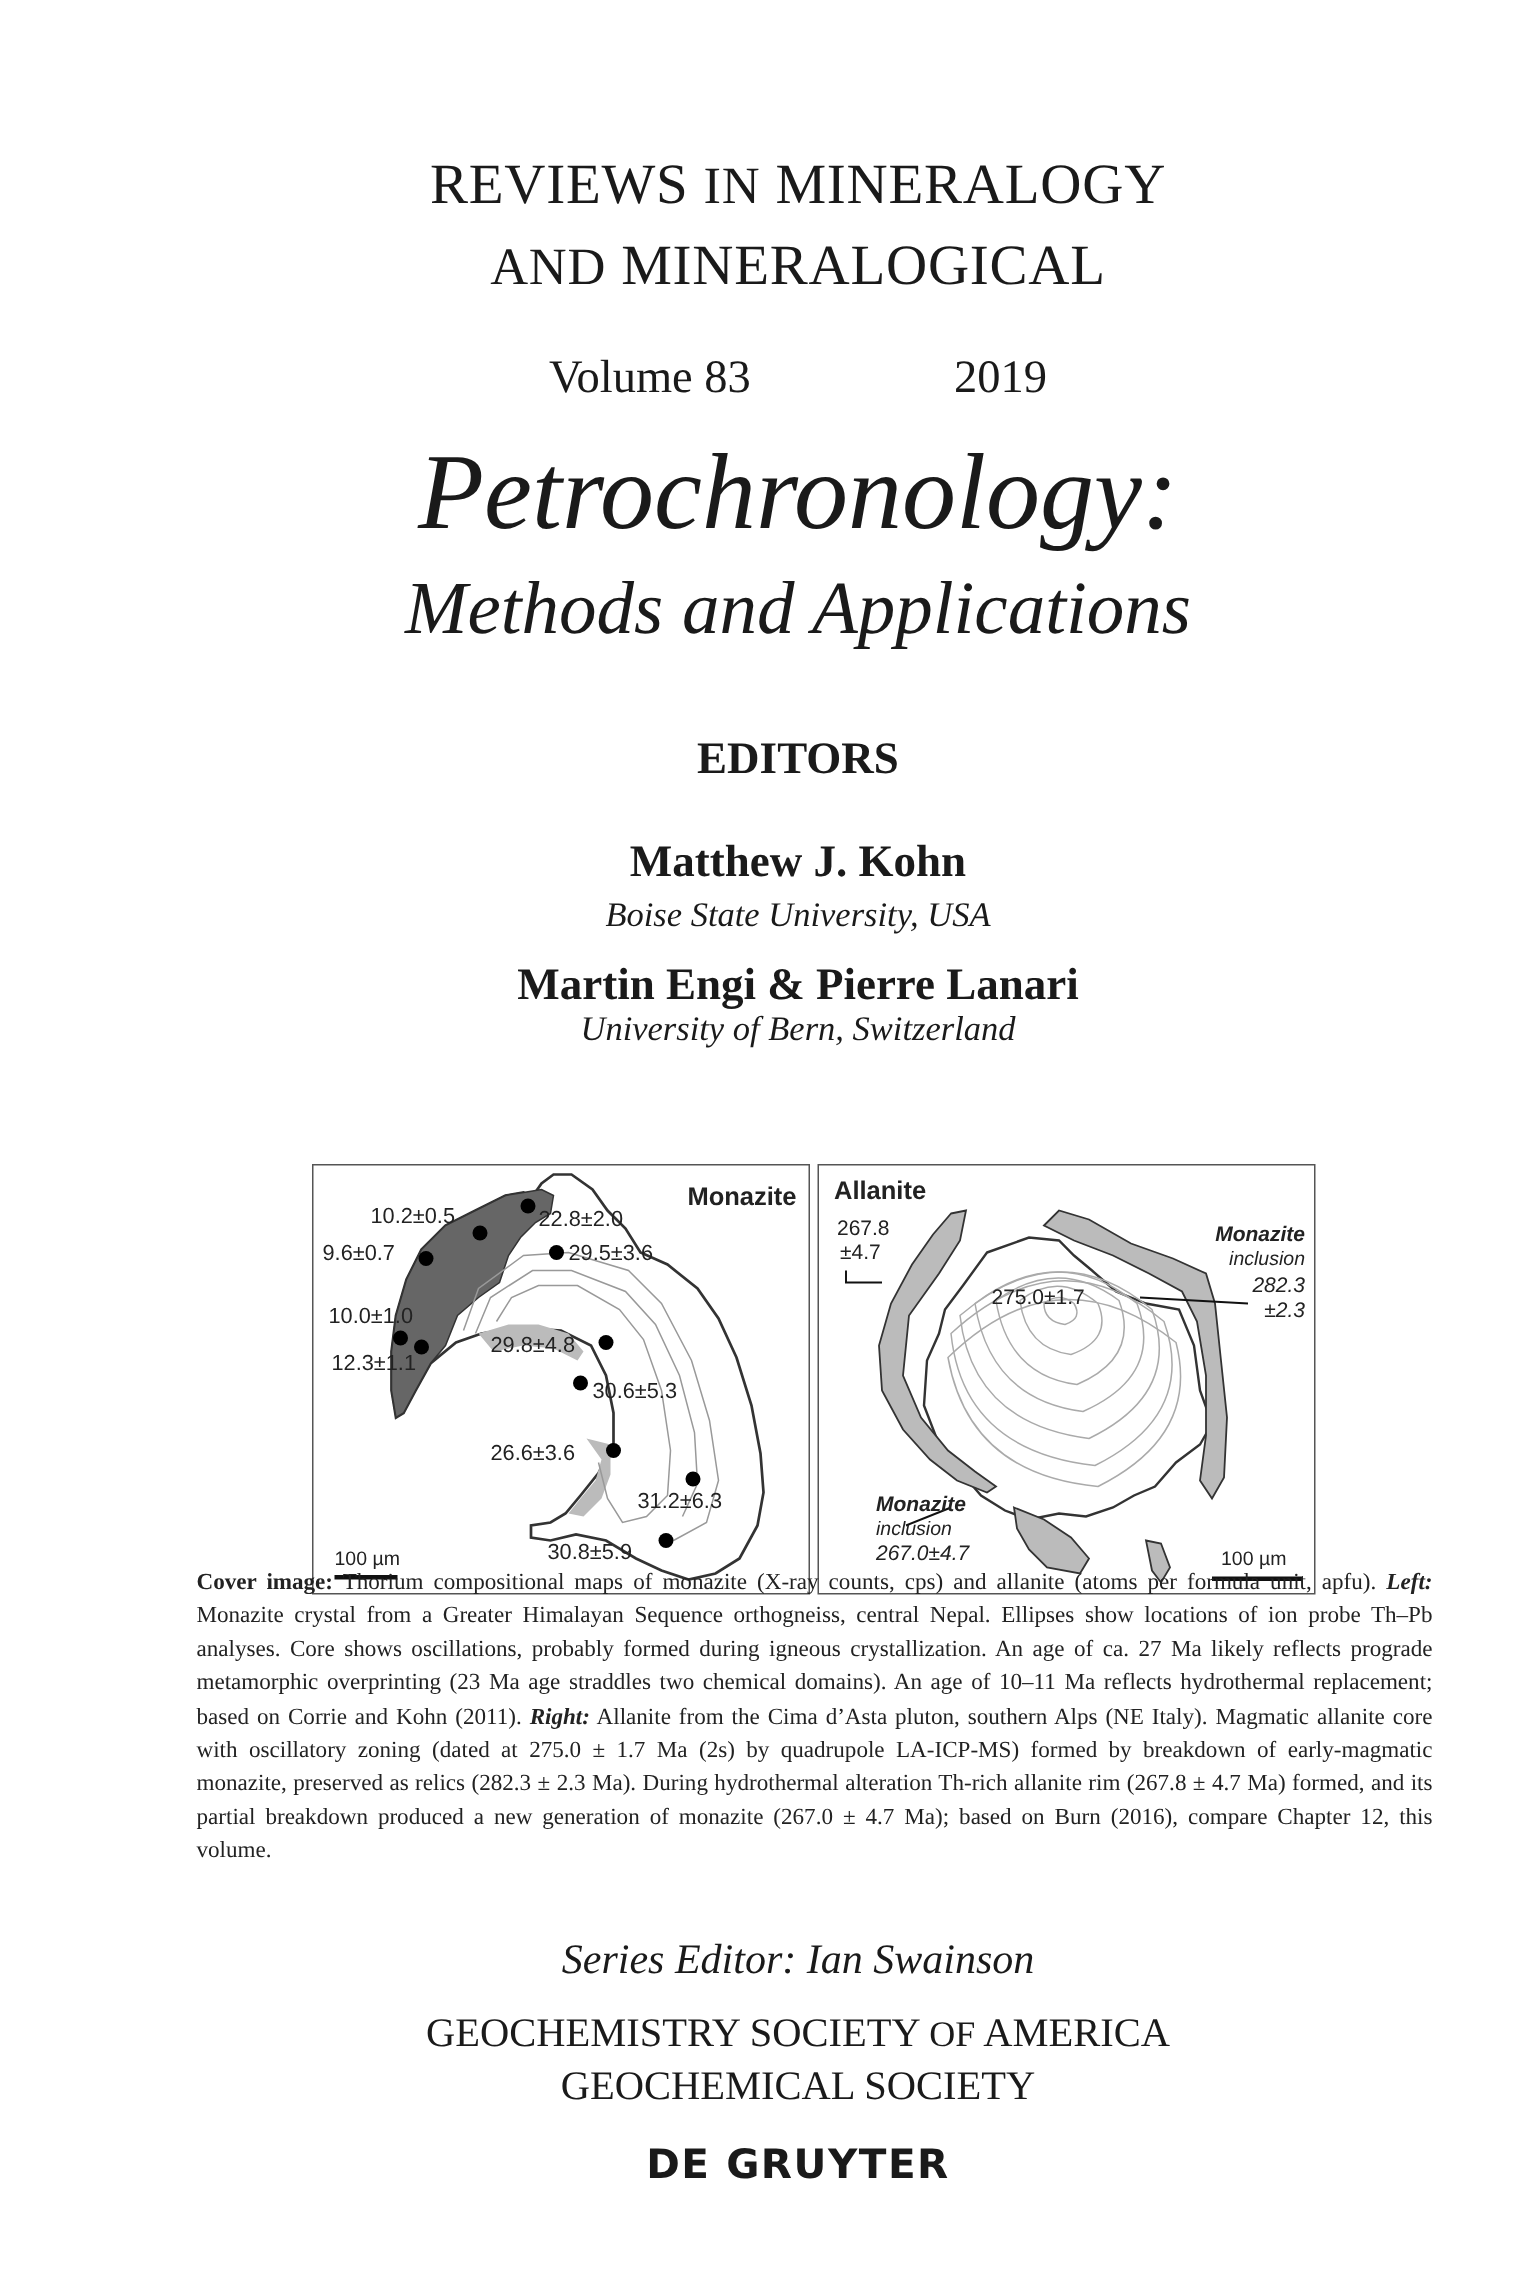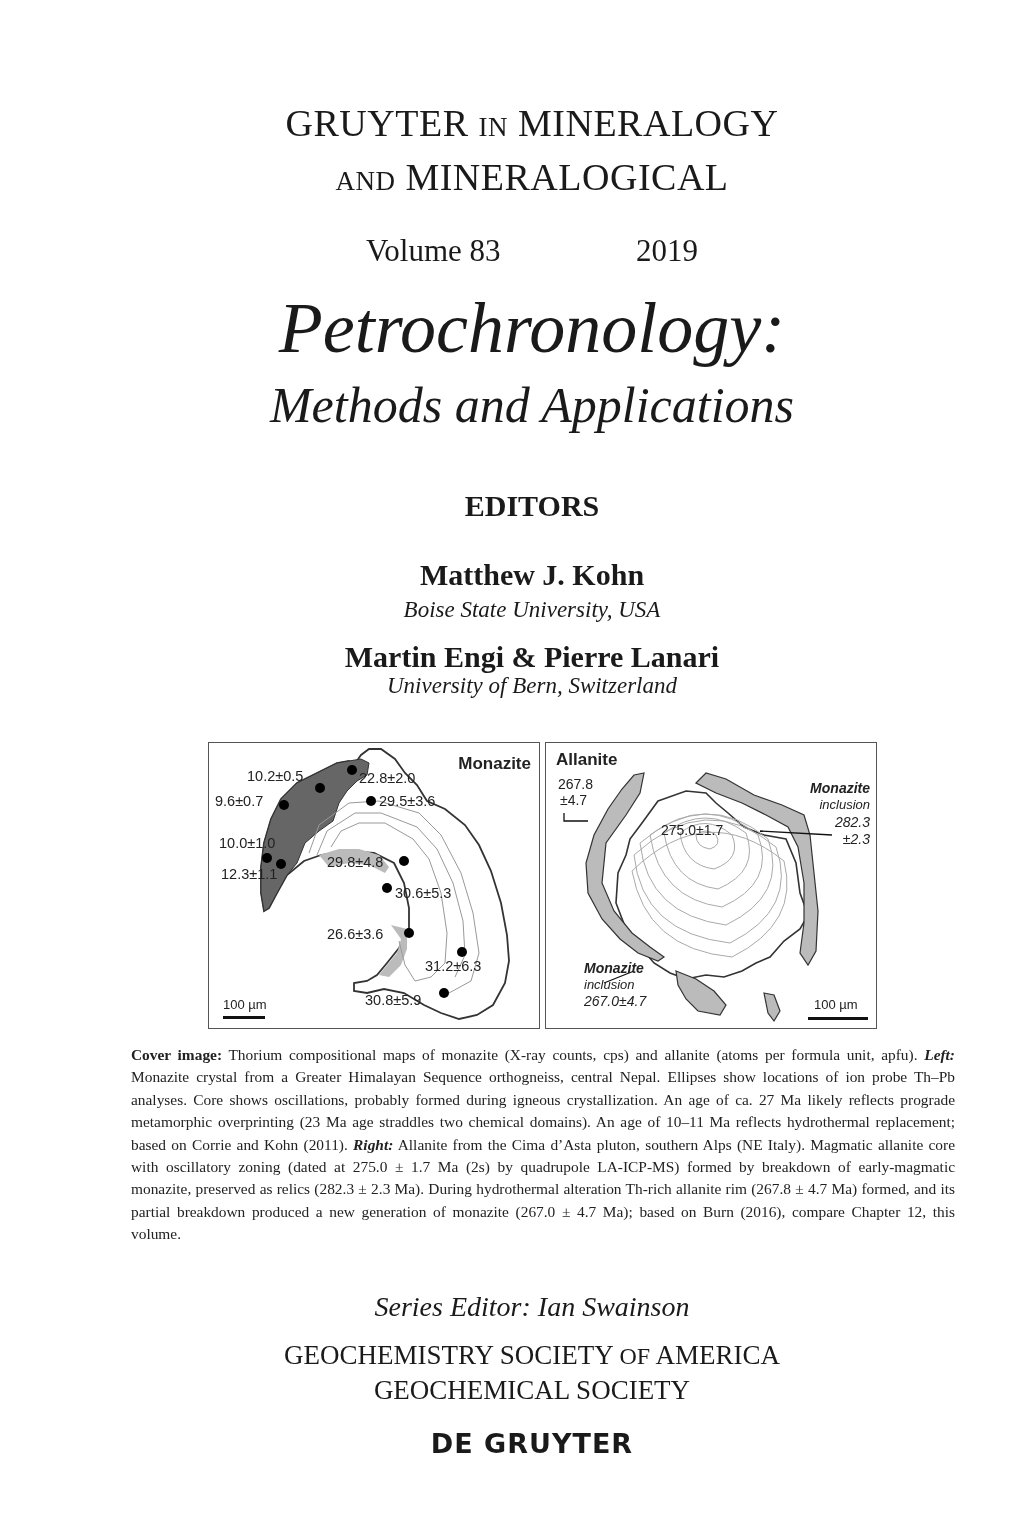--- a/index.html
+++ b/index.html
@@ -1,42 +1,42 @@
 <!DOCTYPE html>
 <html><head>
 <meta charset="utf-8">
 <style>
   html, body { margin: 0; padding: 0; background: #ffffff; }
   body { width: 1024px; height: 1520px; position: relative; overflow: hidden; color: #1a1a1a; font-family: "Liberation Serif", "DejaVu Serif", serif; }
   .center { position: absolute; left: 0; width: 1024px; text-align: center; }
   .series-title { font-size: 38px; letter-spacing: 0.5px; line-height: 1; }
-  .sc { font-size: 27px; }
+  .sc { font-size: 35px; }
   .volume-line { top: 233px; font-size: 31px; }
   .volume-line span { display: inline-block; }
   .main-title { top: 292px; font-size: 72px; font-style: italic; line-height: 1; left: 20px; }
   .sub-title { top: 380px; font-size: 50px; font-style: italic; line-height: 1; left: 20px; }
   .editors-label { top: 489px; font-size: 30px; font-weight: bold; left: 20px; }
   .editor-name { font-size: 30px; font-weight: bold; left: 20px; }
   .editor-aff { font-size: 23px; font-style: italic; left: 20px; }
-  .figure { position: absolute; top: 742px; left: 208px; width: 751px; height: 287px; }
+  .figure { position: absolute; top: 776px; left: 208px; width: 751px; height: 287px; }
   .panel { position: absolute; top: 0; height: 285px; border: 1.5px solid #555; background: #fff; }
   .panel svg { position: absolute; left: 0; top: 0; }
   .caption { position: absolute; top: 1044px; left: 131px; width: 824px; font-family: Liberation Serif, serif; font-size: 15.4px; line-height: 22.4px; text-align: justify; color: #222; }
   .caption b { font-weight: bold; }
   .series-editor { top: 1291px; font-size: 28px; font-style: italic; left: 20px; }
   .series-editor b { font-weight: normal; }
   .society { font-size: 27px; left: 20px; }
   .publisher { top: 1428px; font-family: "DejaVu Sans", sans-serif; font-weight: bold; font-size: 27px; letter-spacing: 1px; left: 20px; }
   .lbl { font-family: "Liberation Sans", sans-serif; }
 </style>
 </head>
 <body>
 
 <div class="center series-title" style="top:104px; left:20px;">
-  <span>GRUYTER</span>
+  <span>REVIEWS</span>
   <span class="sc">IN</span>
   <span>MINERALOGY</span>
 </div>
 <div class="center series-title" style="top:158px; left:20px;">
   <span class="sc">AND</span>
   <span>MINERALOGICAL</span>
 </div>
 
 <div class="center volume-line" style="left:20px;">
   <span>Volume 83</span>

